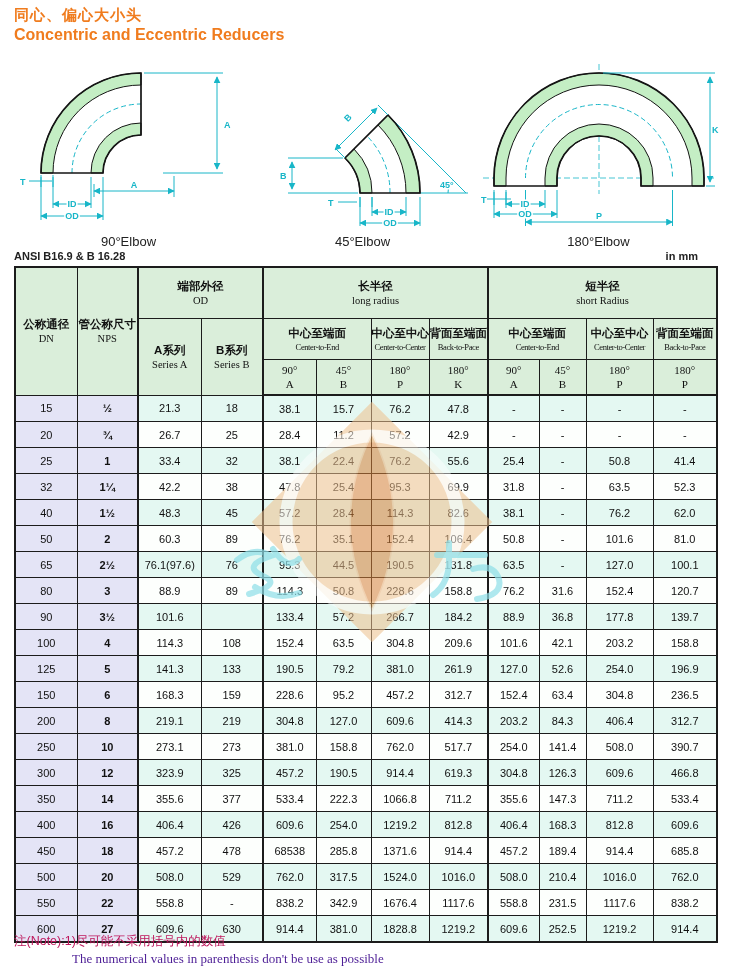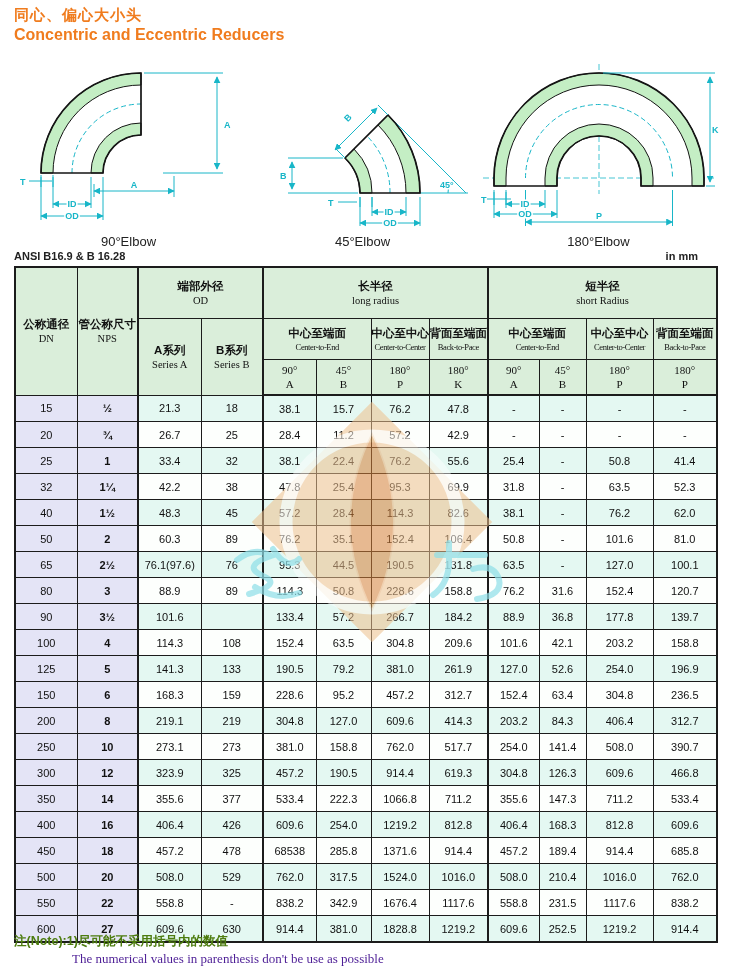--- a/index.html
+++ b/index.html
@@ -32,21 +32,21 @@
   .deg{font-family:"Liberation Serif",serif;font-size:11px;line-height:14px;}
   tr.h1 th{height:50px;} tr.h2 th{height:40px;margin-left:24px;} tr.h3 th{height:34px;border-bottom-width:2px;}
   .br2{border-right-width:2px !important;}
   table.spec td{height:25px;font-size:11px;}
   td.ident{background:var(--id-col-bg);}
   td.nps-cell{font-weight:bold;}
   tr.odd td:not(.ident){background:var(--row-tint);}
   tr.even td:not(.ident){background:var(--row-plain);}
   table.spec td:nth-child(2),table.spec td:nth-child(4),table.spec td:nth-child(8){border-right-width:2px;}
   .note{position:absolute;left:14px;top:933px;}
-  .note-zh{font-size:12.5px;font-weight:bold;color:#4d7c0f;}
+  .note-zh{font-size:12.5px;font-weight:normal;color:#be185d;}
   .note-en{font-family:"Liberation Serif",serif;font-size:13px;color:#4c1d95;margin-left:58px;margin-top:1px;}
   .watermark{position:absolute;left:247px;top:397px;pointer-events:none;opacity:.55;}
   .wm-mult{mix-blend-mode:multiply;}
   .squiggles{position:absolute;left:225px;top:535px;pointer-events:none;opacity:.7;}
 </style>
 </head>
 <body>
 
 <div class="page">
 

